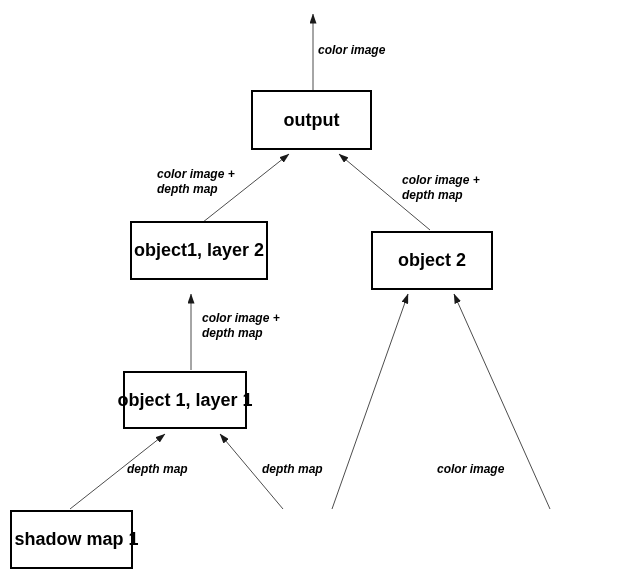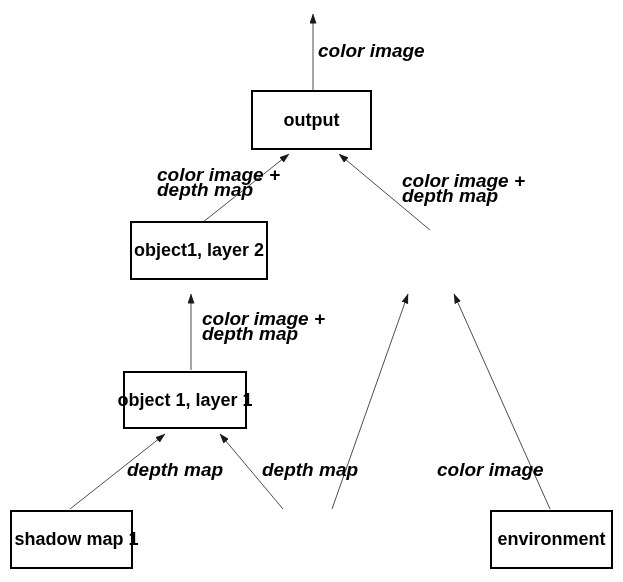--- a/index.html
+++ b/index.html
@@ -42,21 +42,21 @@
   }
   .node-output          { left: 251px; top: 90px;  width: 121px; height: 60px; }
   .node-object1-layer2  { left: 130px; top: 221px; width: 138px; height: 59px; }
   .node-object2         { left: 371px; top: 231px; width: 122px; height: 59px; }
   .node-object1-layer1  { left: 123px; top: 371px; width: 124px; height: 58px; }
   .node-shadow-map-1    { left: 10px;  top: 510px; width: 123px; height: 59px; padding-left: 10px; }
   .node-shadow-map-2    { left: 250px; top: 510px; width: 123px; height: 59px; }
   .node-environment     { left: 490px; top: 510px; width: 123px; height: 59px; }
   .edge-label {
     position: absolute;
-    font-size: 19px;
+    font-size: 12px;
     line-height: 15px;
     font-weight: 700;
     font-style: italic;
     color: #000000;
     white-space: pre-line;
   }
   .label-output-up   { left: 318px; top: 43px;  }
   .label-o1l2-out    { left: 157px; top: 167px; }
   .label-o2-out      { left: 402px; top: 173px; }
   .label-o1l1-o1l2   { left: 202px; top: 311px; }
@@ -80,23 +80,23 @@
     <line class="edge" x1="430" y1="230" x2="339" y2="154" marker-end="url(#arrow)"></line>
     <line class="edge" x1="191" y1="370" x2="191" y2="294" marker-end="url(#arrow)"></line>
     <line class="edge" x1="70" y1="509" x2="165" y2="434" marker-end="url(#arrow)"></line>
     <line class="edge" x1="283" y1="509" x2="220" y2="434" marker-end="url(#arrow)"></line>
     <line class="edge" x1="332" y1="509" x2="408" y2="294" marker-end="url(#arrow)"></line>
     <line class="edge" x1="550" y1="509" x2="454" y2="294" marker-end="url(#arrow)"></line>
   </svg>
 
   <div class="node node-output">output</div>
   <div class="node node-object1-layer2">object1, layer 2</div>
+  <div class="node node-object2">object 2</div>
   <div class="node node-object1-layer1">object 1, layer 1</div>
   <div class="node node-shadow-map-1">shadow map 1</div>
-  <div class="node node-environment">environment</div>
 
   <div class="edge-label label-output-up">color image</div>
   <div class="edge-label label-o1l2-out">color image +
 depth map</div>
   <div class="edge-label label-o2-out">color image +
 depth map</div>
   <div class="edge-label label-o1l1-o1l2">color image +
 depth map</div>
   <div class="edge-label label-sm1-o1l1">depth map</div>
   <div class="edge-label label-sm2-o1l1">depth map</div>

